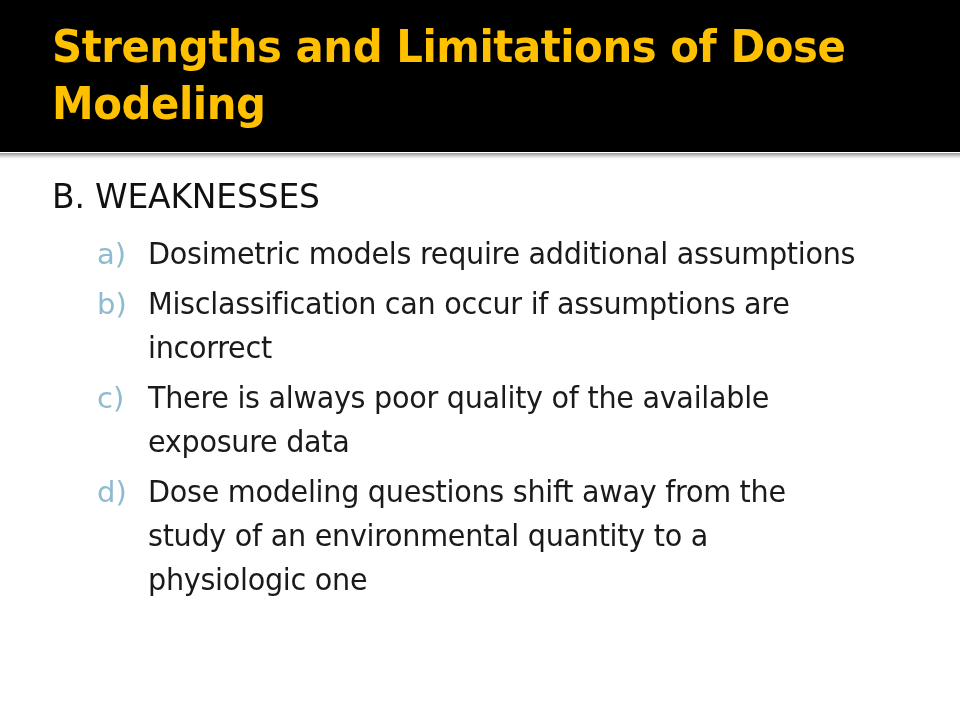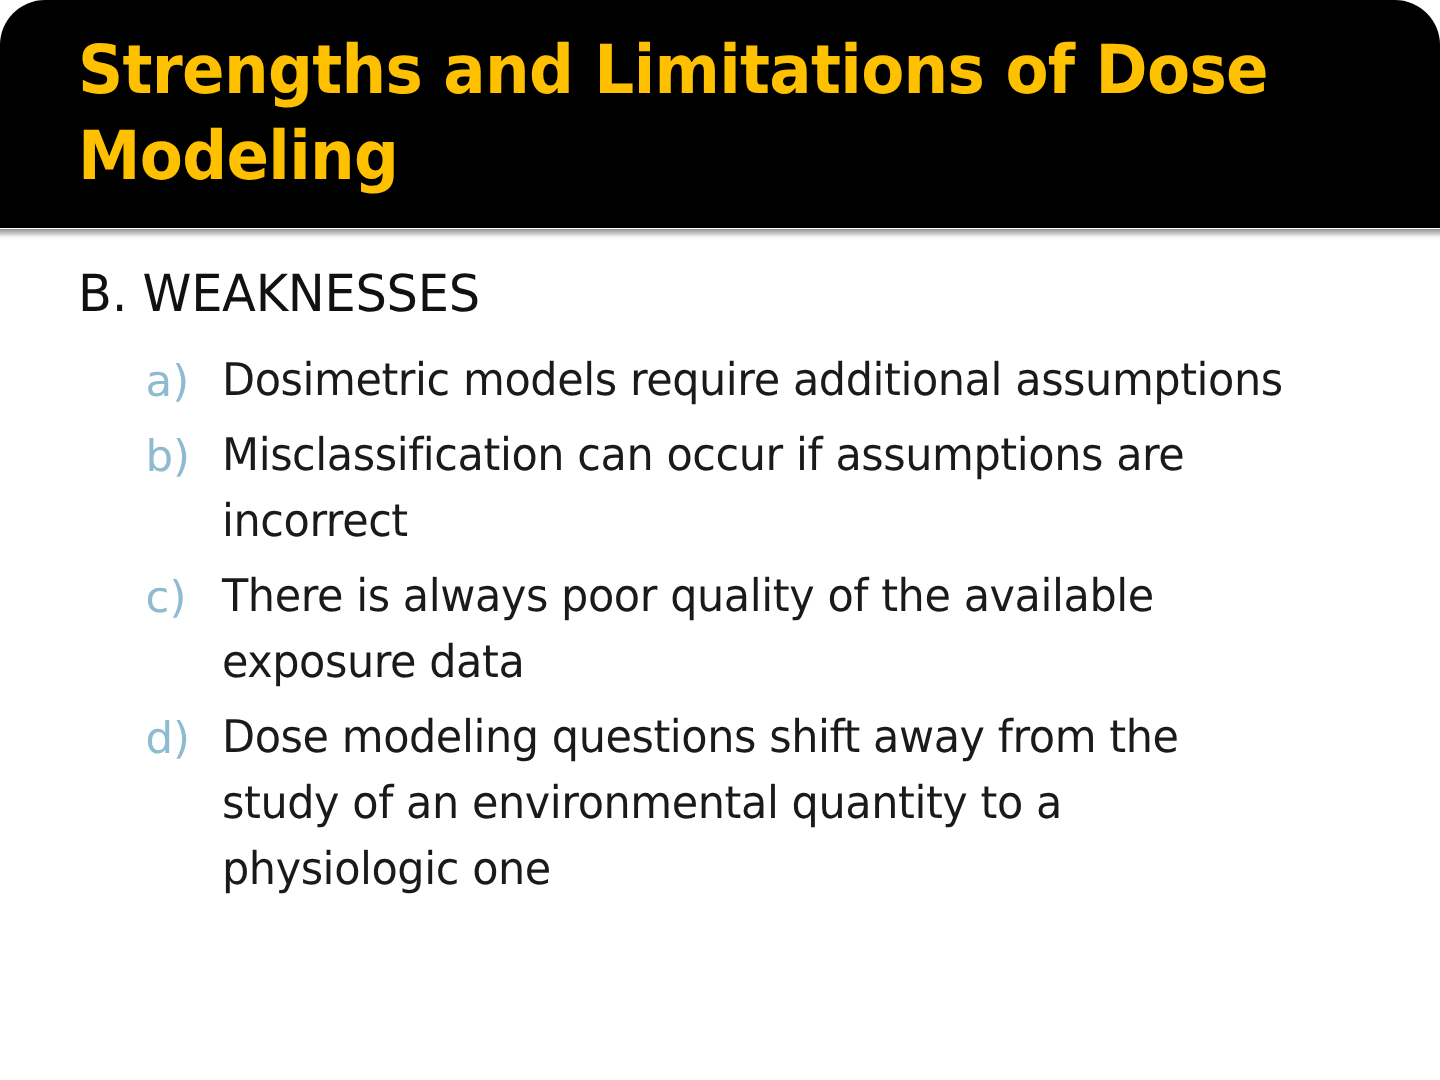--- a/index.html
+++ b/index.html
@@ -12,21 +12,20 @@
     background: #ffffff;
     font-family: "Liberation Sans", sans-serif;
     overflow: hidden;
   }
   .slide {
     position: relative;
     width: 960px;
     height: 720px;
     background: #ffffff;
     overflow: hidden;
-    border-radius: 30px;
   }
 
   
   .title-band {
     position: absolute;
     left: 0;
     top: 0;
     width: 960px;
     height: 152px;
     background: #000000;

